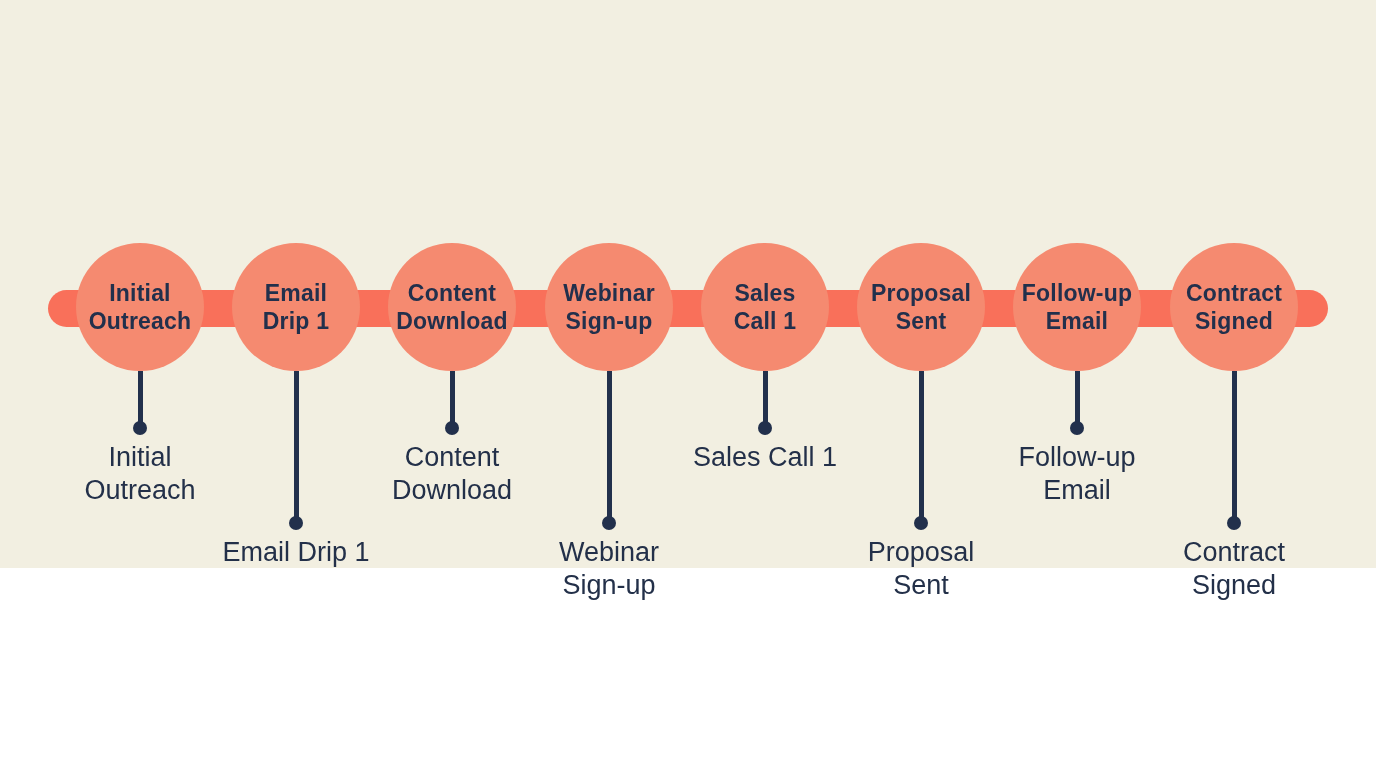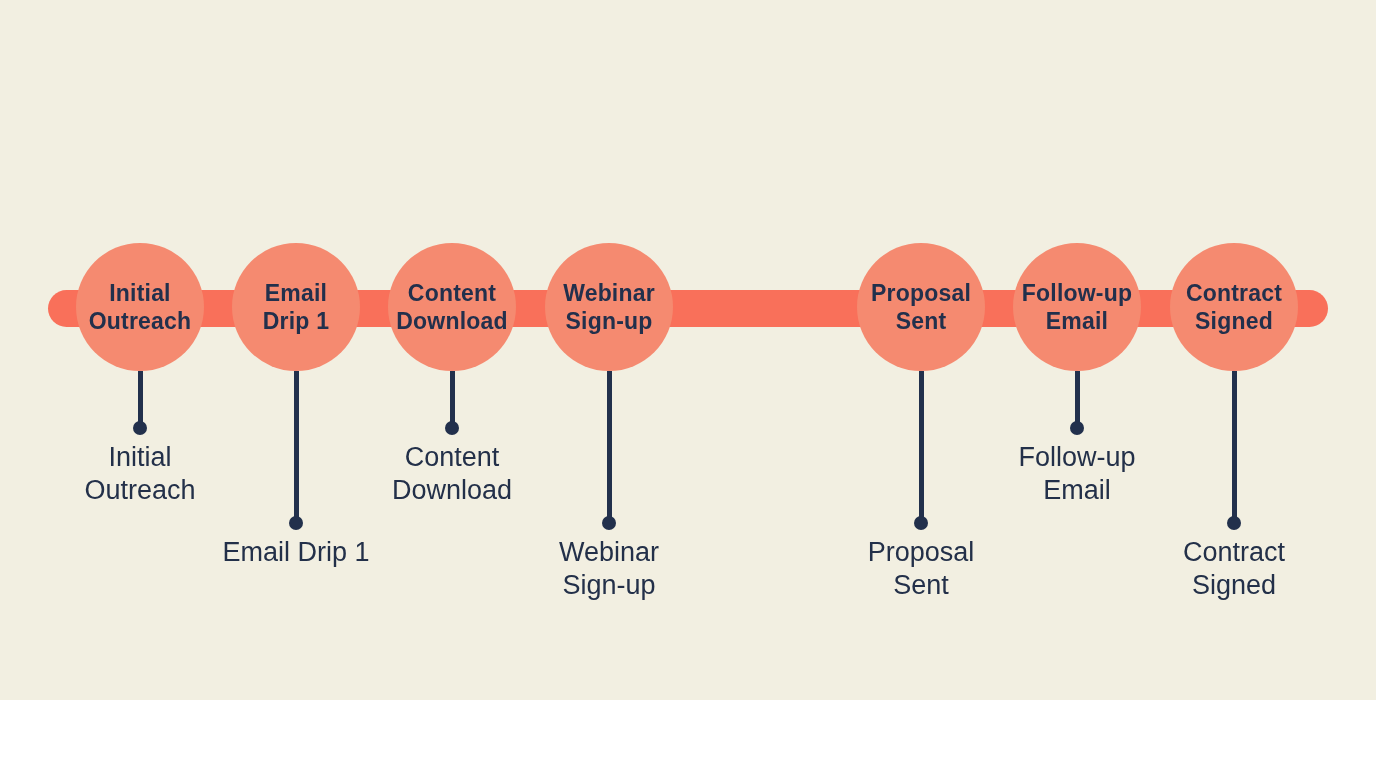--- a/index.html
+++ b/index.html
@@ -8,21 +8,21 @@
   }
   body {
     width: 1376px;
     height: 768px;
     overflow: hidden;
     font-family: "Liberation Sans", "DejaVu Sans", sans-serif;
   }
   .canvas {
     position: relative;
     width: 1376px;
-    height: 700px;
+    height: 568px;
     background: #F2EFE1;
   }
   
   .timeline-bar {
     position: absolute;
     left: 48px;
     top: 290px;
     width: 1280px;
     height: 37px;
     background: #F9705A;
@@ -131,20 +131,30 @@
       <span class="circle-label">Webinar
 Sign-up</span>
     </div>
     <div class="stem long">
       <span class="dot"></span>
     </div>
     <div class="below-label">Webinar
 Sign-up</div>
   </div>
 
+  <div class="stage" style="--cx:765px">
+    <div class="circle">
+      <span class="circle-label">Sales
+Call 1</span>
+    </div>
+    <div class="stem short">
+      <span class="dot"></span>
+    </div>
+    <div class="below-label">Sales Call 1</div>
+  </div>
 
   <div class="stage" style="--cx:921px">
     <div class="circle">
       <span class="circle-label">Proposal
 Sent</span>
     </div>
     <div class="stem long">
       <span class="dot"></span>
     </div>
     <div class="below-label">Proposal

